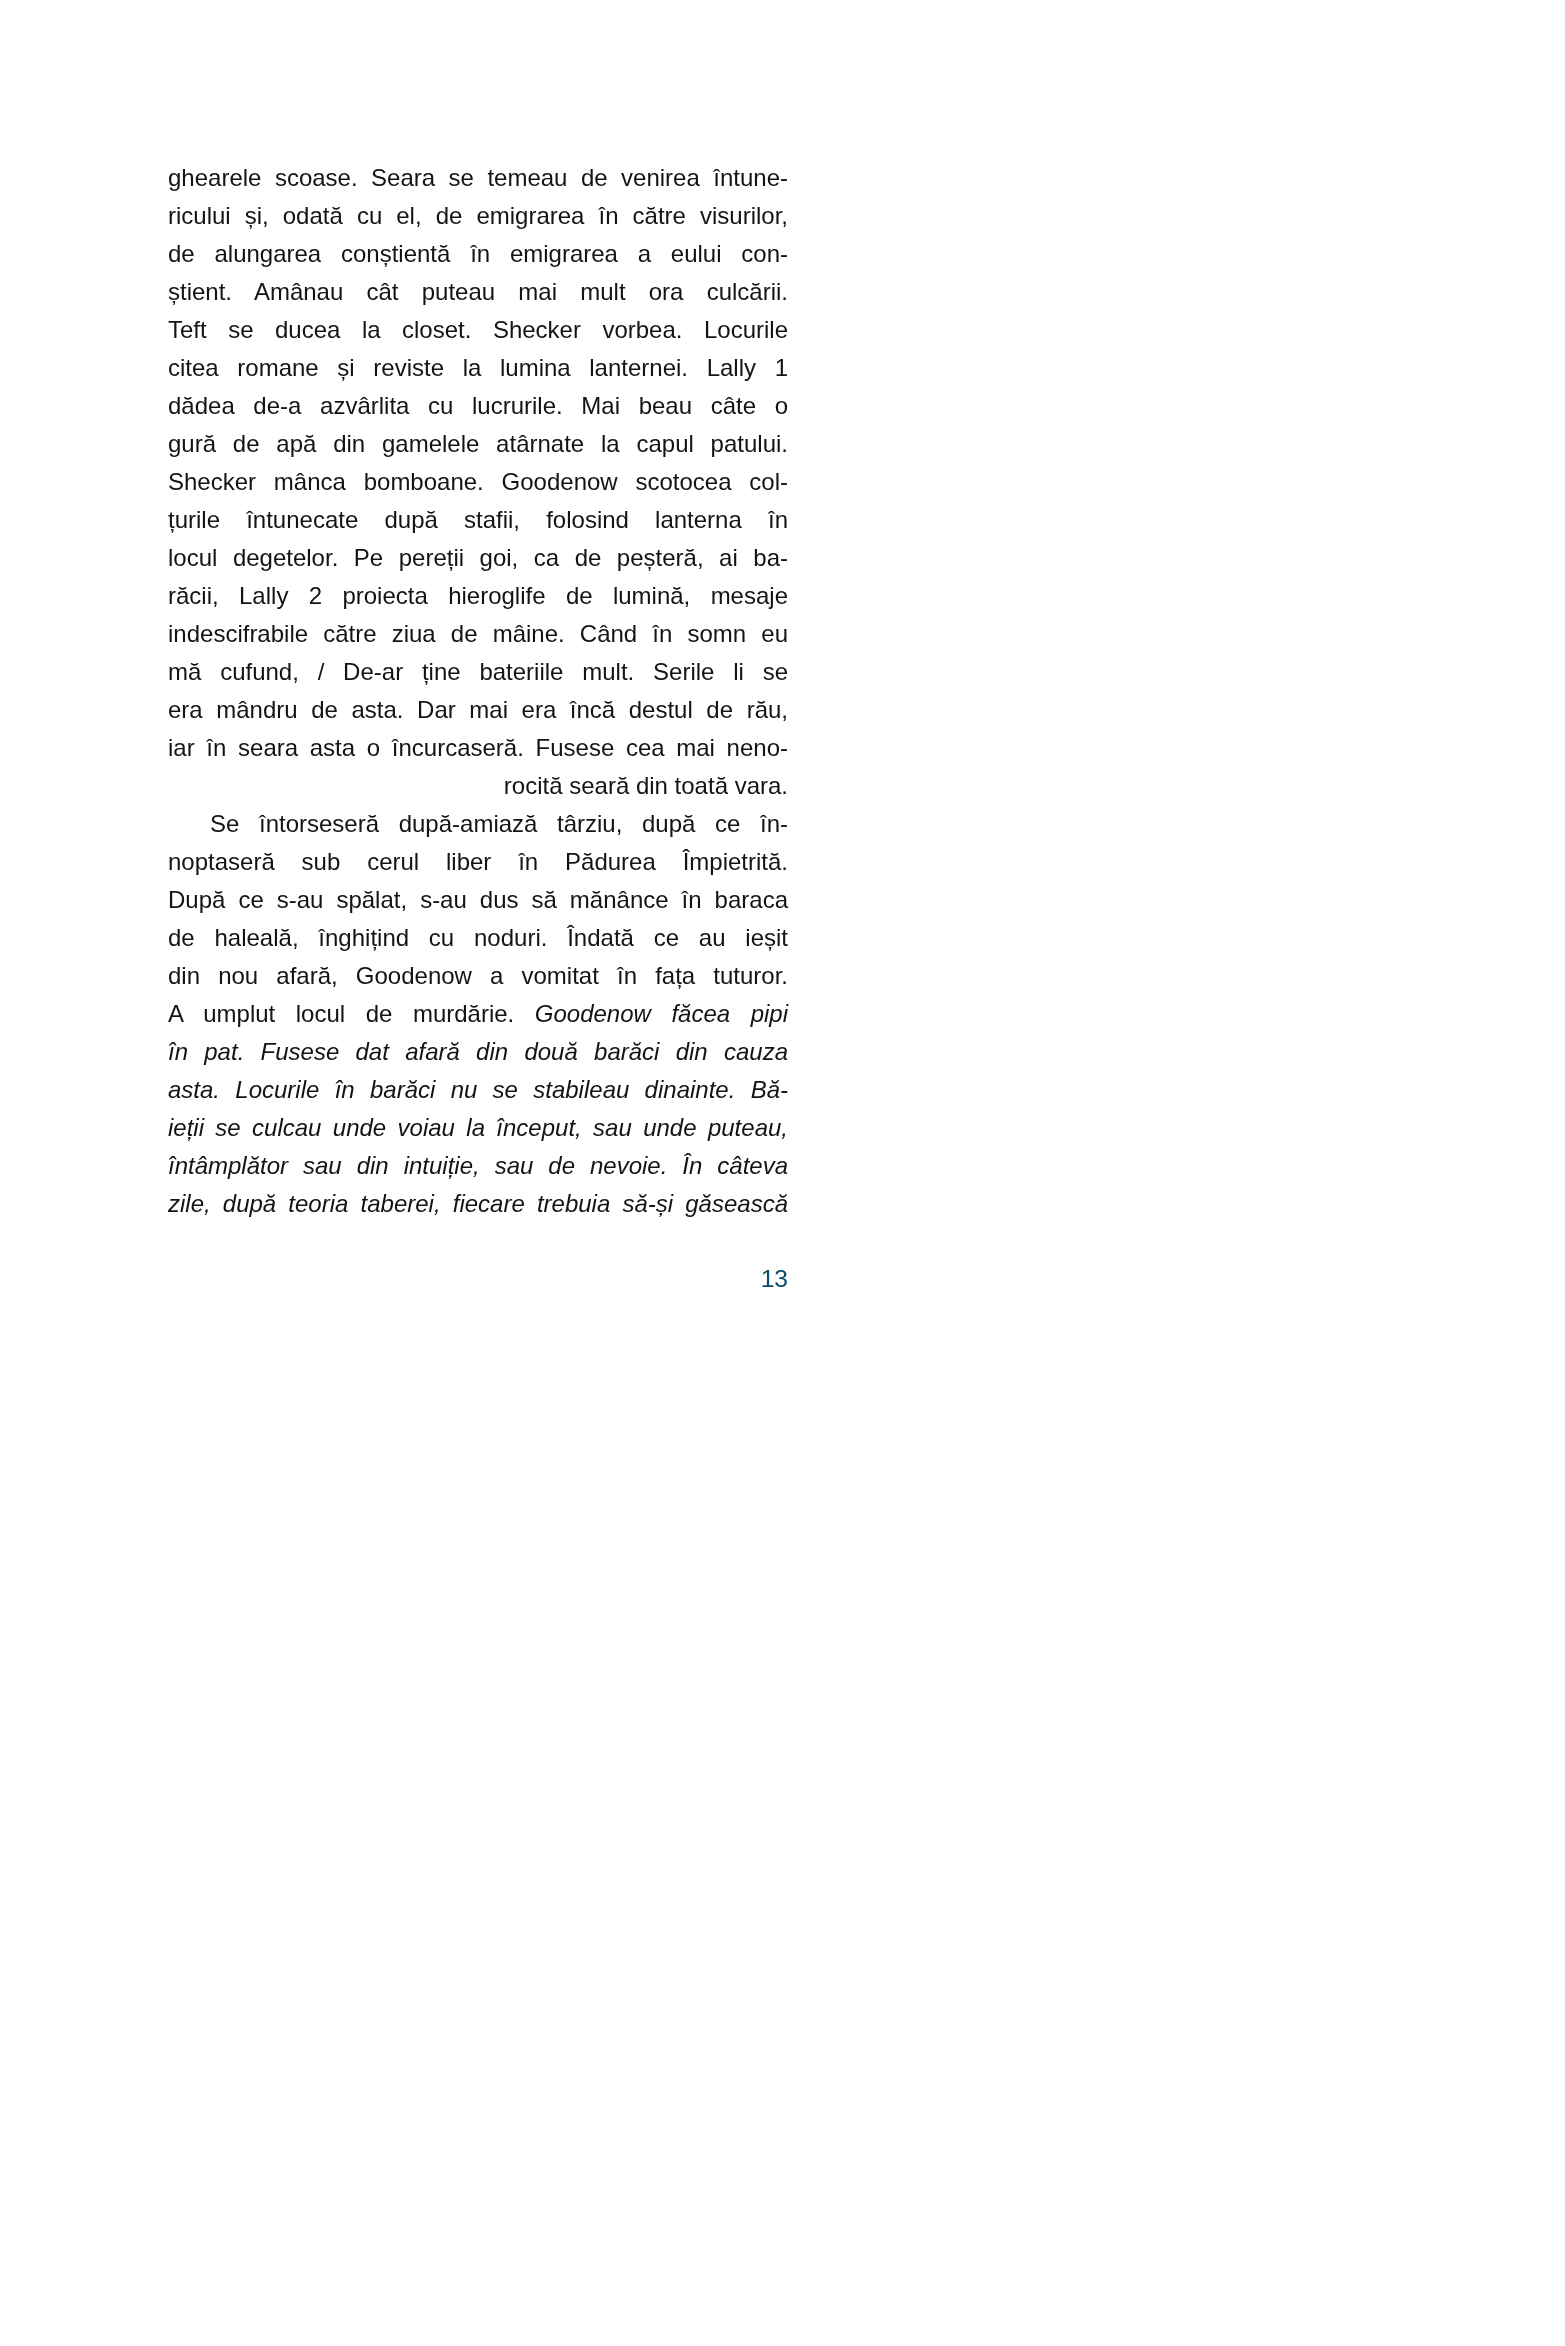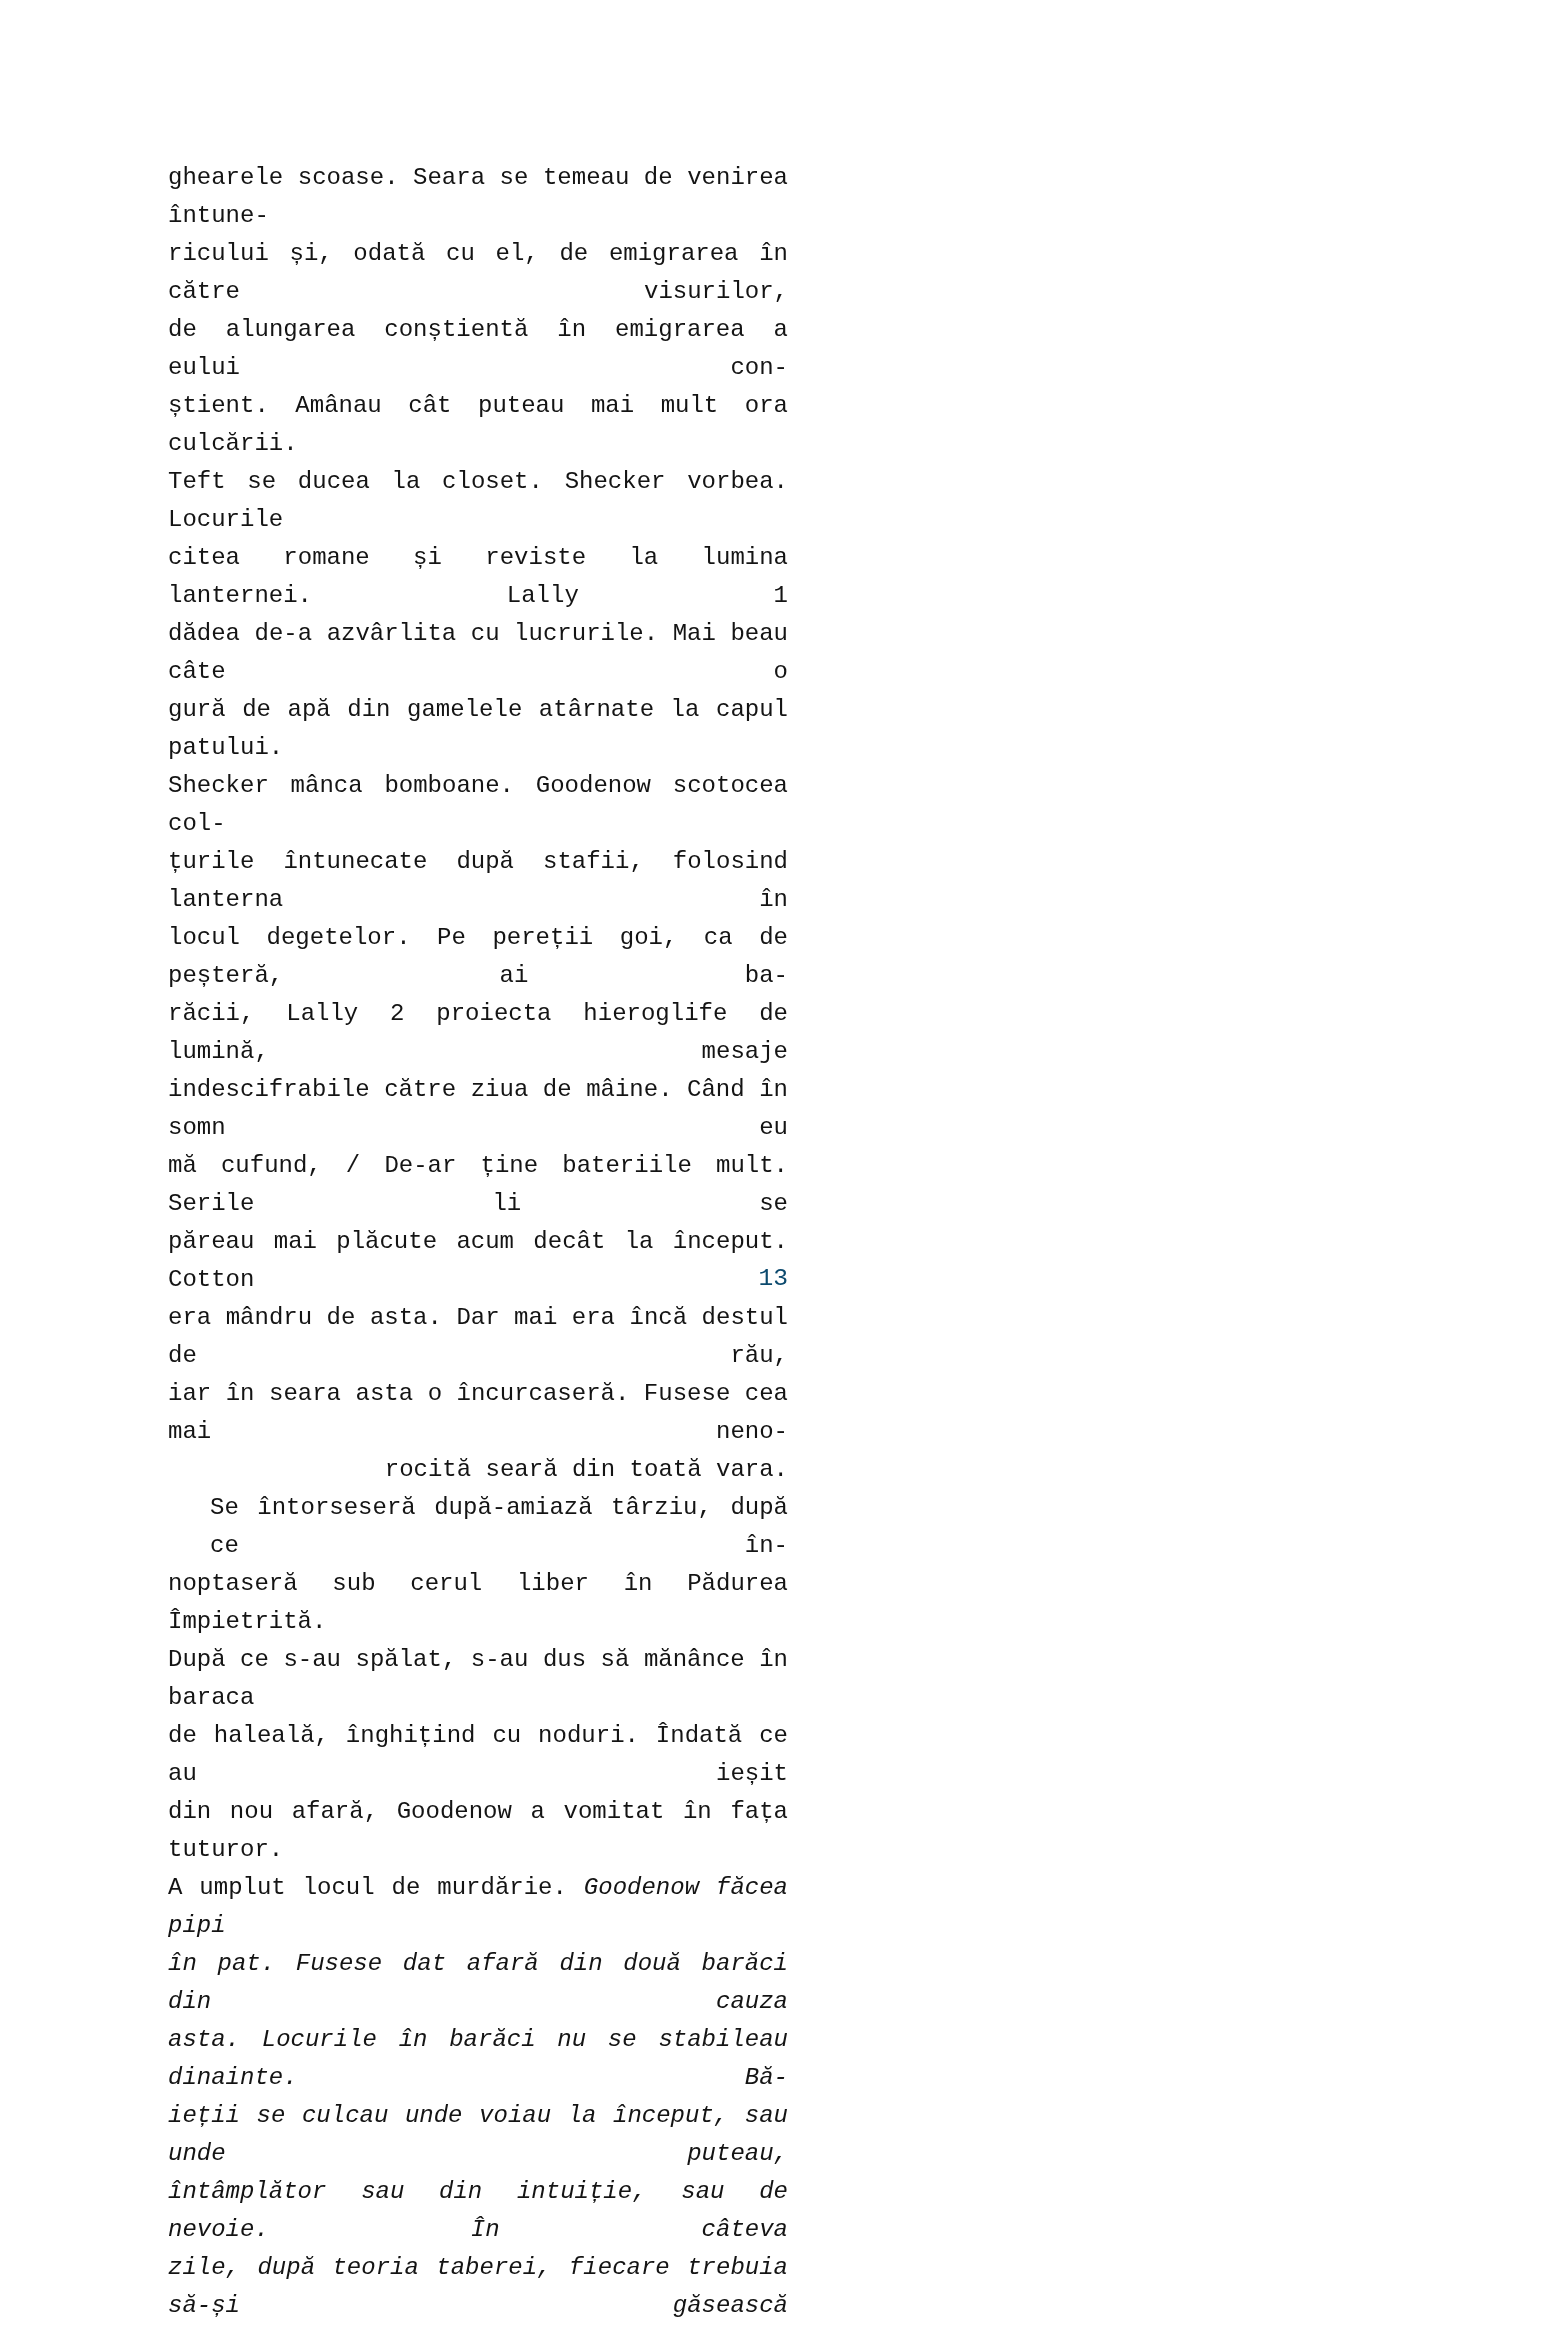--- a/index.html
+++ b/index.html
@@ -5,21 +5,21 @@
   html, body {
     margin: 0;
     padding: 0;
     background: #ffffff;
   }
   .book-page {
     position: relative;
     width: 1565px;
     height: 2347px;
     background: #ffffff;
-    font-family: Liberation Mono, monospace;
+    font-family: Liberation Sans, sans-serif;
     color: #141414;
     overflow: hidden;
   }
   .text-block {
     position: absolute;
     left: 168px;
     top: 159px;
     width: 620px;
     font-size: 24px;
     line-height: 38px;
@@ -59,21 +59,20 @@
       <div class="text-line justify"><span class="seg-normal">Teft se ducea la closet. Shecker vorbea. Locurile</span></div>
       <div class="text-line justify"><span class="seg-normal">citea romane și reviste la lumina lanternei. Lally 1</span></div>
       <div class="text-line justify"><span class="seg-normal">dădea de-a azvârlita cu lucrurile. Mai beau câte o</span></div>
       <div class="text-line justify"><span class="seg-normal">gură de apă din gamelele atârnate la capul patului.</span></div>
       <div class="text-line justify"><span class="seg-normal">Shecker mânca bomboane. Goodenow scotocea col-</span></div>
       <div class="text-line justify"><span class="seg-normal">țurile întunecate după stafii, folosind lanterna în</span></div>
       <div class="text-line justify"><span class="seg-normal">locul degetelor. Pe pereții goi, ca de peșteră, ai ba-</span></div>
       <div class="text-line justify"><span class="seg-normal">răcii, Lally 2 proiecta hieroglife de lumină, mesaje</span></div>
       <div class="text-line justify"><span class="seg-normal">indescifrabile către ziua de mâine. Când în somn eu</span></div>
       <div class="text-line justify"><span class="seg-normal">mă cufund, / De-ar ține bateriile mult. Serile li se</span></div>
-      <div class="text-line justify"><span class="seg-normal">păreau mai plăcute acum decât la început. Cotton</span></div>
       <div class="text-line justify"><span class="seg-normal">era mândru de asta. Dar mai era încă destul de rău,</span></div>
       <div class="text-line justify"><span class="seg-normal">iar în seara asta o încurcaseră. Fusese cea mai neno-</span></div>
       <div class="text-line"><span class="seg-normal">rocită seară din toată vara.</span></div>
       <div class="text-line justify indent"><span class="seg-normal">Se întorseseră după-amiază târziu, după ce în-</span></div>
       <div class="text-line justify"><span class="seg-normal">noptaseră sub cerul liber în Pădurea Împietrită.</span></div>
       <div class="text-line justify"><span class="seg-normal">După ce s-au spălat, s-au dus să mănânce în baraca</span></div>
       <div class="text-line justify"><span class="seg-normal">de haleală, înghițind cu noduri. Îndată ce au ieșit</span></div>
       <div class="text-line justify"><span class="seg-normal">din nou afară, Goodenow a vomitat în fața tuturor.</span></div>
       <div class="text-line justify"><span class="seg-normal">A umplut locul de murdărie. </span><span class="seg-italic">Goodenow făcea pipi</span></div>
       <div class="text-line justify"><span class="seg-italic">în pat. Fusese dat afară din două barăci din cauza</span></div>

